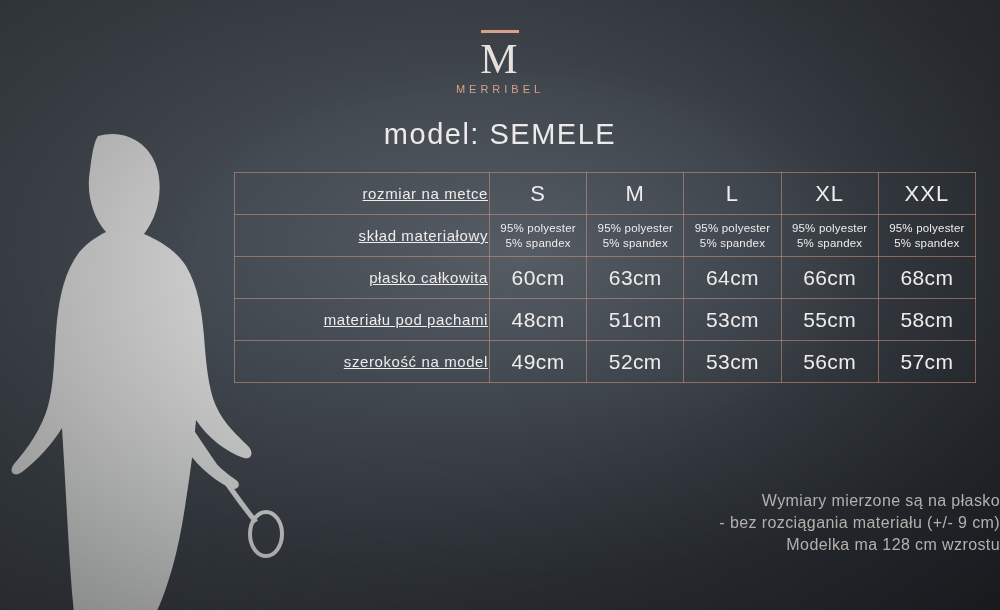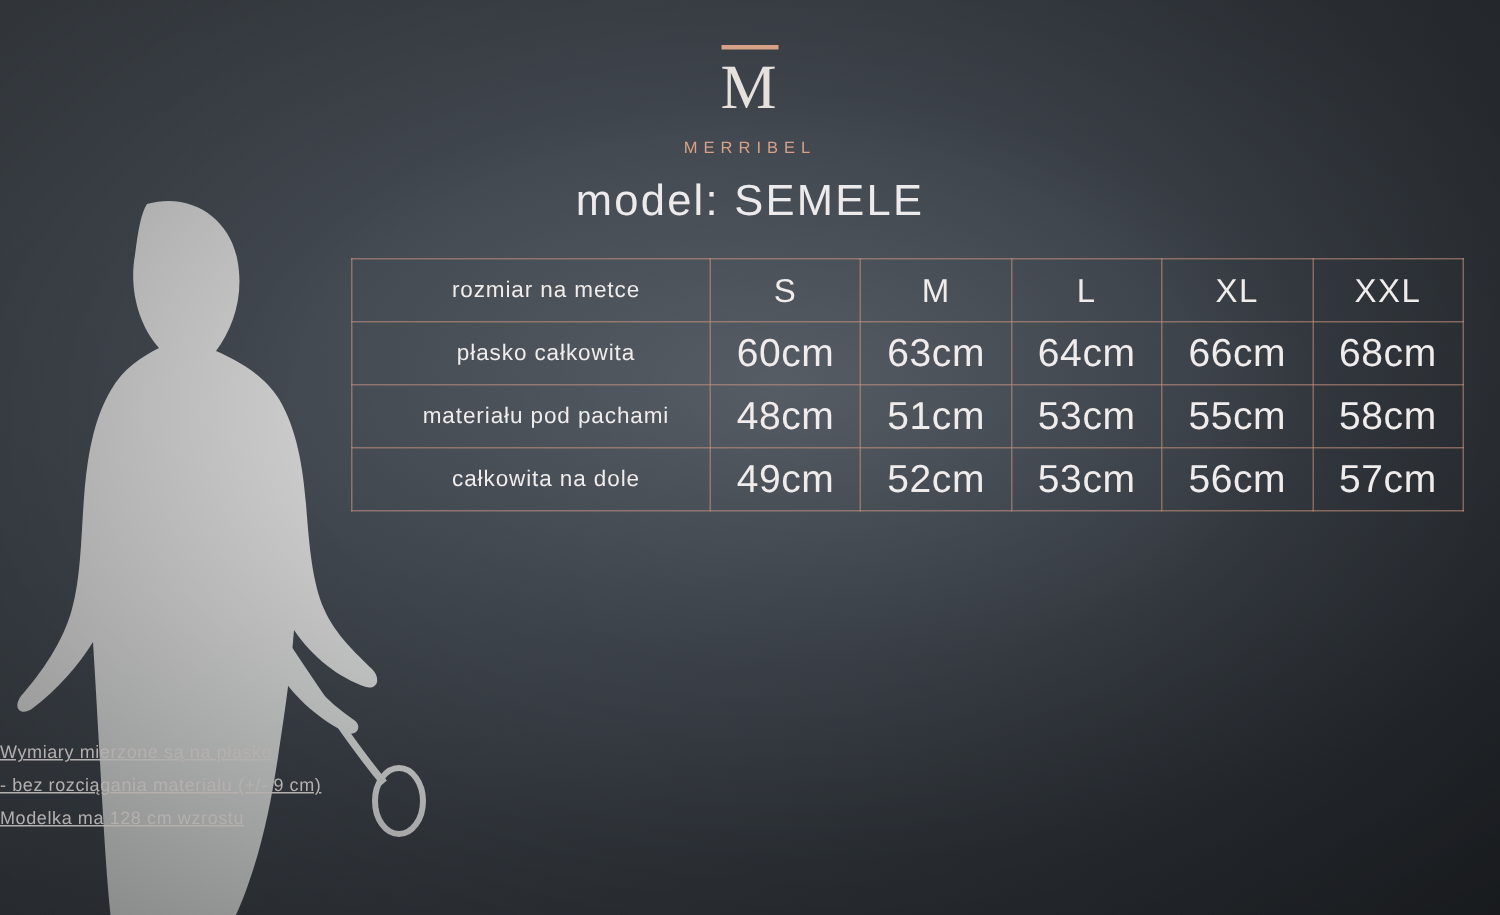--- a/index.html
+++ b/index.html
@@ -54,21 +54,21 @@
     font-family: "Liberation Serif", serif;
     font-size: 42px;
     letter-spacing: 2px;
     color: #e6e1dd;
     line-height: 44px;
   }
   .logo-name {
     font-size: 11px;
     letter-spacing: 4px;
     color: #d9a088;
-    margin-top: 12px;
+    margin-top: 2px;
   }
   .model-title {
     position: absolute;
     top: 118px;
     left: 0;
     right: 0;
     text-align: center;
     color: #eceaea;
     font-size: 29px;
     letter-spacing: 1.5px;
@@ -81,30 +81,31 @@
     border-collapse: collapse;
     table-layout: fixed;
   }
   table.size-table td {
     border: 1px solid rgba(205,150,130,0.55);
     color: #efeceb;
     height: 39px;
     vertical-align: middle;
   }
   td.rowlabel {
-    text-align: center;
-    padding-left: 21px;
+    text-align: right;
+    padding-left: 37px;
     font-size: 15px;
     letter-spacing: 0.6px;
     color: #e8e5e4;
     width: 216px;
+    text-decoration: underline;
   }
   td.val {
     text-align: center;
-    font-size: 26px;
+    font-size: 21px;
     letter-spacing: 0.4px;
   }
   td.head {
     text-align: center;
     font-size: 22px;
     letter-spacing: 1px;
   }
   td.material {
     text-align: center;
     font-size: 11.5px;
@@ -112,26 +113,25 @@
     letter-spacing: 0.2px;
   }
   tr.header-row td.rowlabel {
     font-size: 15px;
   }
   .footnote {
     position: absolute;
     left: 0;
     right: 0;
     top: 490px;
-    text-align: left;
+    text-align: right;
     color: #b4b0ae;
-    font-size: 12px;
+    font-size: 16px;
     line-height: 22px;
     letter-spacing: 0.4px;
-    text-decoration: underline;
   }
 </style>
 </head>
 <body>
 
 <div class="page">
 
   <svg class="silhouette" viewBox="0 0 360 500" xmlns="http://www.w3.org/2000/svg" aria-hidden="true">
     <g fill="#d6d6d6">
       <path d="M118,6 C146,-2 172,14 178,42 C183,66 176,88 164,104 C178,110 196,120 206,136
@@ -162,37 +162,45 @@
     <tbody>
       <tr class="header-row">
         <td class="rowlabel">rozmiar na metce</td>
         <td class="head">S</td>
         <td class="head">M</td>
         <td class="head">L</td>
         <td class="head">XL</td>
         <td class="head">XXL</td>
       </tr>
       <tr>
+        <td class="rowlabel">skład materiałowy</td>
+        <td class="material">95% polyester<br>5% spandex</td>
+        <td class="material">95% polyester<br>5% spandex</td>
+        <td class="material">95% polyester<br>5% spandex</td>
+        <td class="material">95% polyester<br>5% spandex</td>
+        <td class="material">95% polyester<br>5% spandex</td>
+      </tr>
+      <tr>
         <td class="rowlabel">płasko całkowita</td>
         <td class="val">60cm</td>
         <td class="val">63cm</td>
         <td class="val">64cm</td>
         <td class="val">66cm</td>
         <td class="val">68cm</td>
       </tr>
       <tr>
         <td class="rowlabel">materiału pod pachami</td>
         <td class="val">48cm</td>
         <td class="val">51cm</td>
         <td class="val">53cm</td>
         <td class="val">55cm</td>
         <td class="val">58cm</td>
       </tr>
       <tr>
-        <td class="rowlabel">całkowita na dole</td>
+        <td class="rowlabel">szerokość na model</td>
         <td class="val">49cm</td>
         <td class="val">52cm</td>
         <td class="val">53cm</td>
         <td class="val">56cm</td>
         <td class="val">57cm</td>
       </tr>
     </tbody>
   </table>
 
   <div class="footnote">

